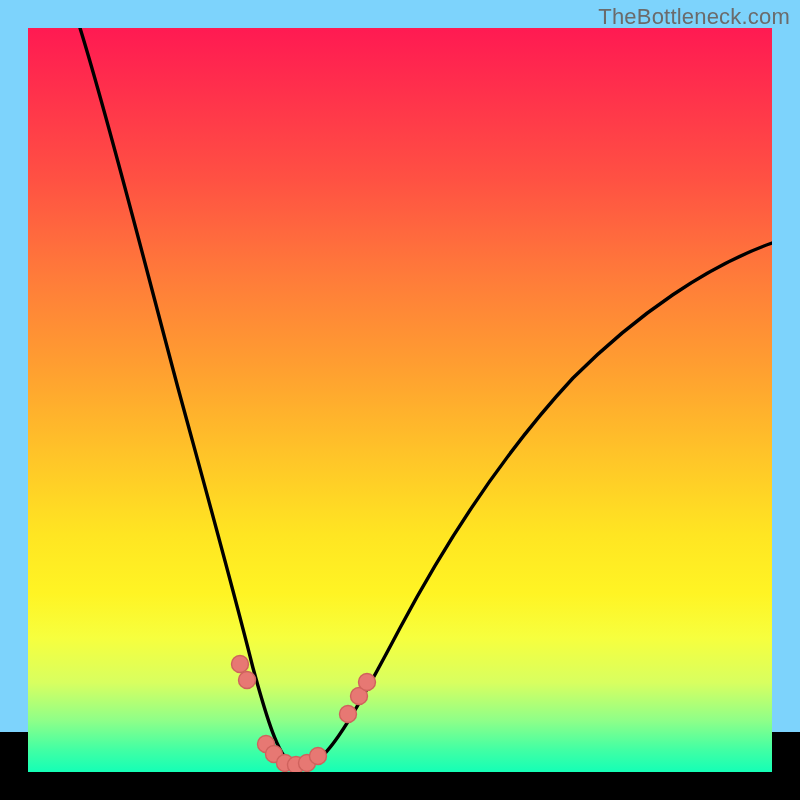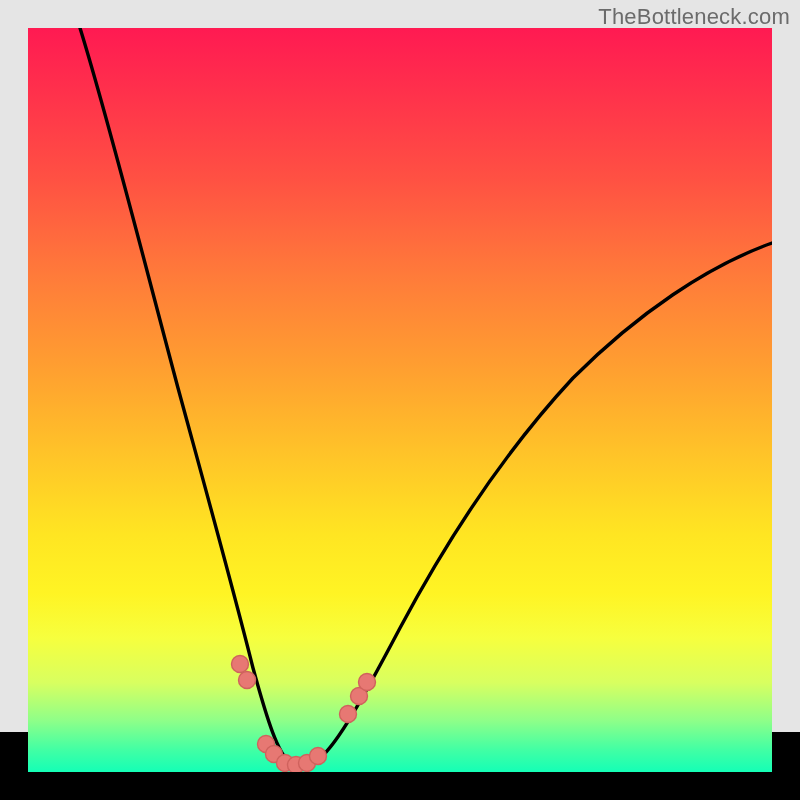--- a/index.html
+++ b/index.html
@@ -10,21 +10,21 @@
     background: #000000;
     overflow: hidden;
     font-family: Arial, Helvetica, sans-serif;
   }
   .frame {
     position: absolute;
     top: 0;
     left: 0;
     width: 800px;
     height: 732px;
-    background: #e5e5e5;
+    background: #7dd3fc;
   }
   .plot-area {
     position: absolute;
     top: 28px;
     left: 28px;
     width: 744px;
     height: 744px;
     background: linear-gradient(
       to bottom,
       #ff1a52 0%,

